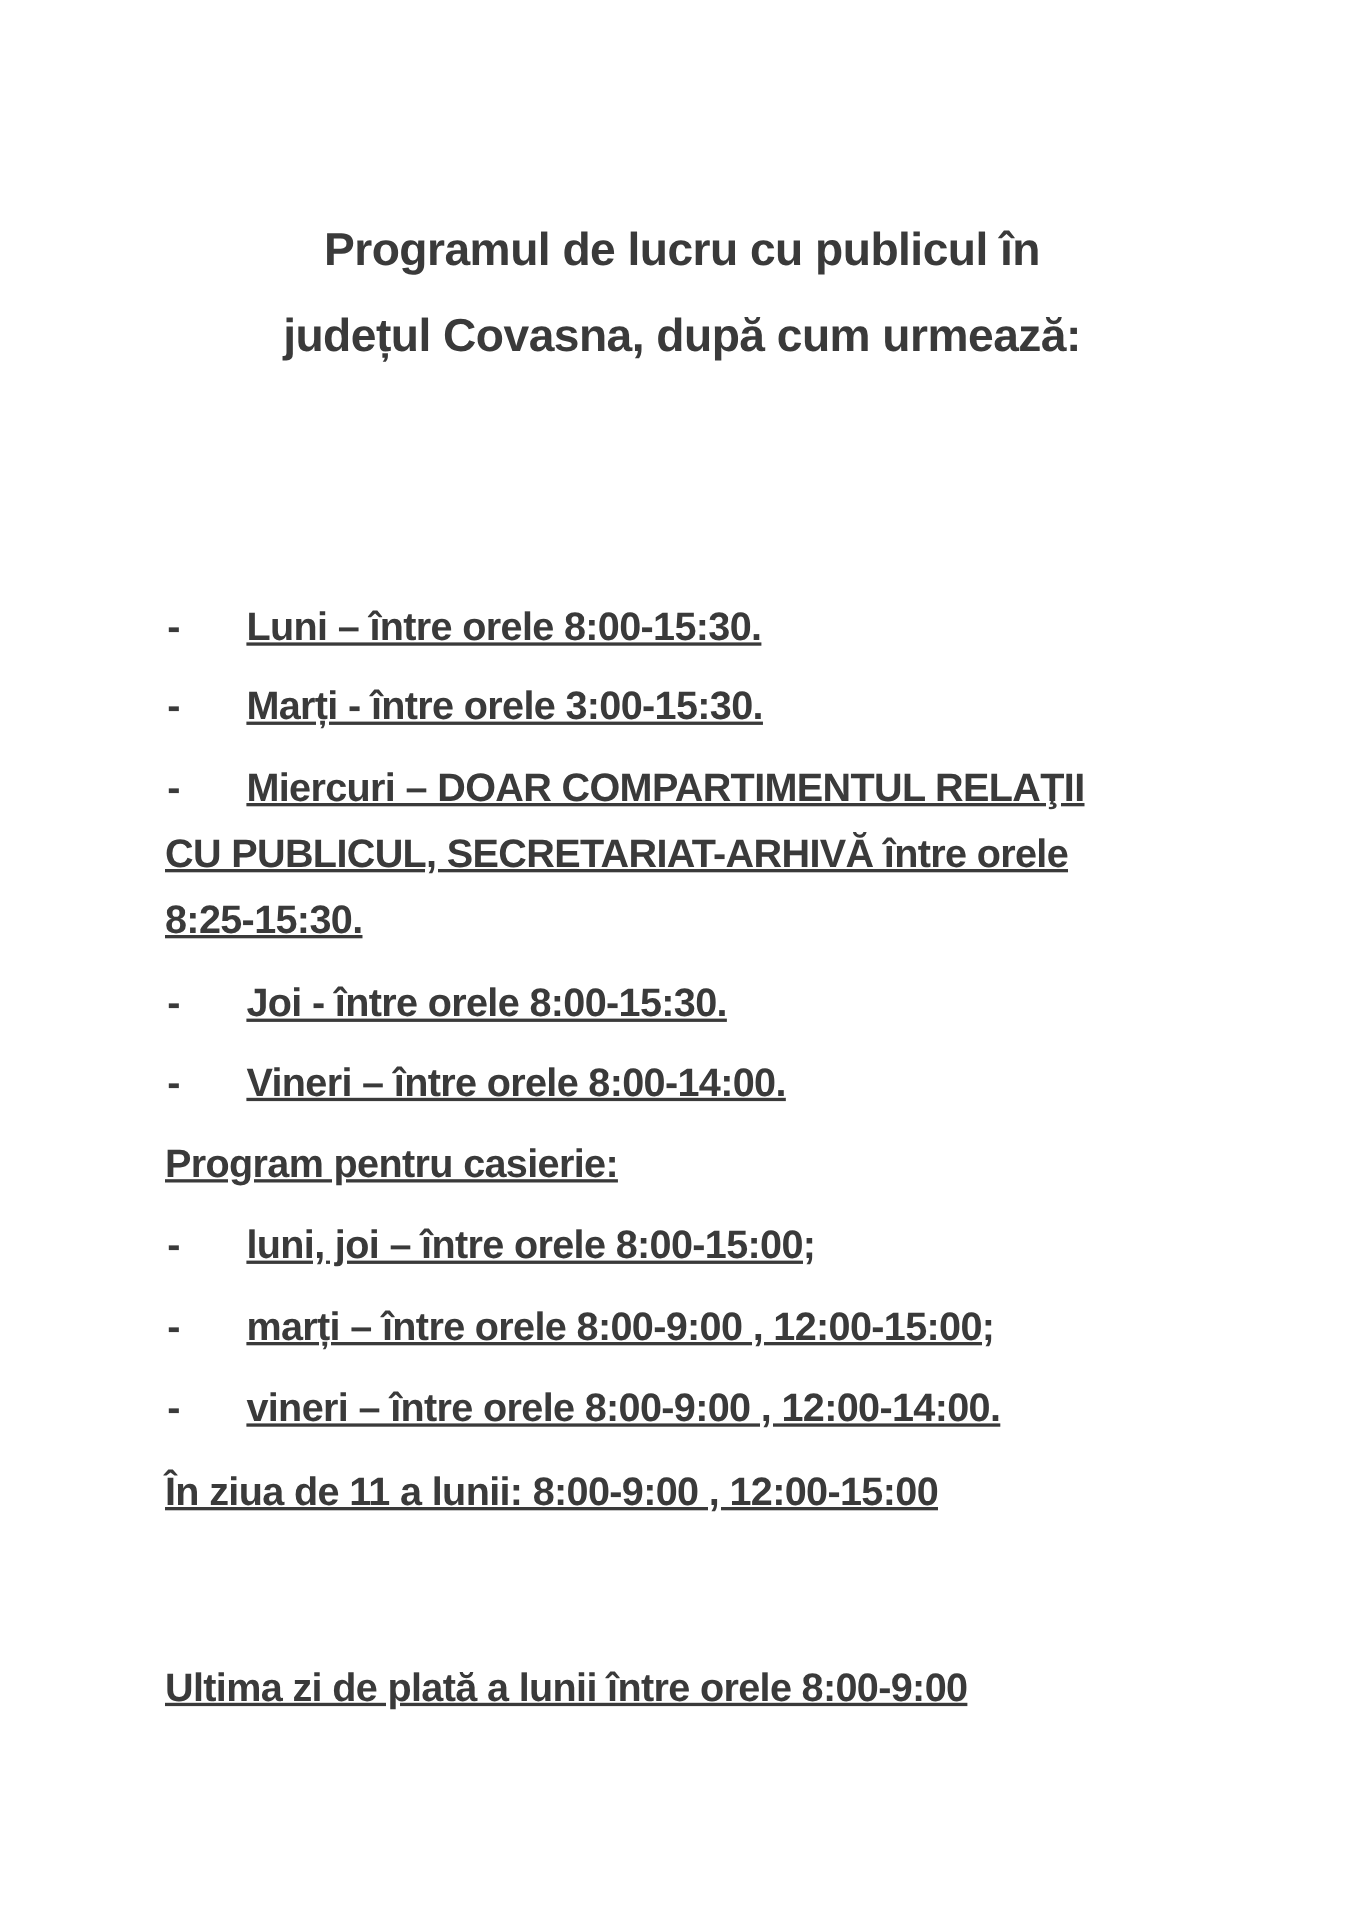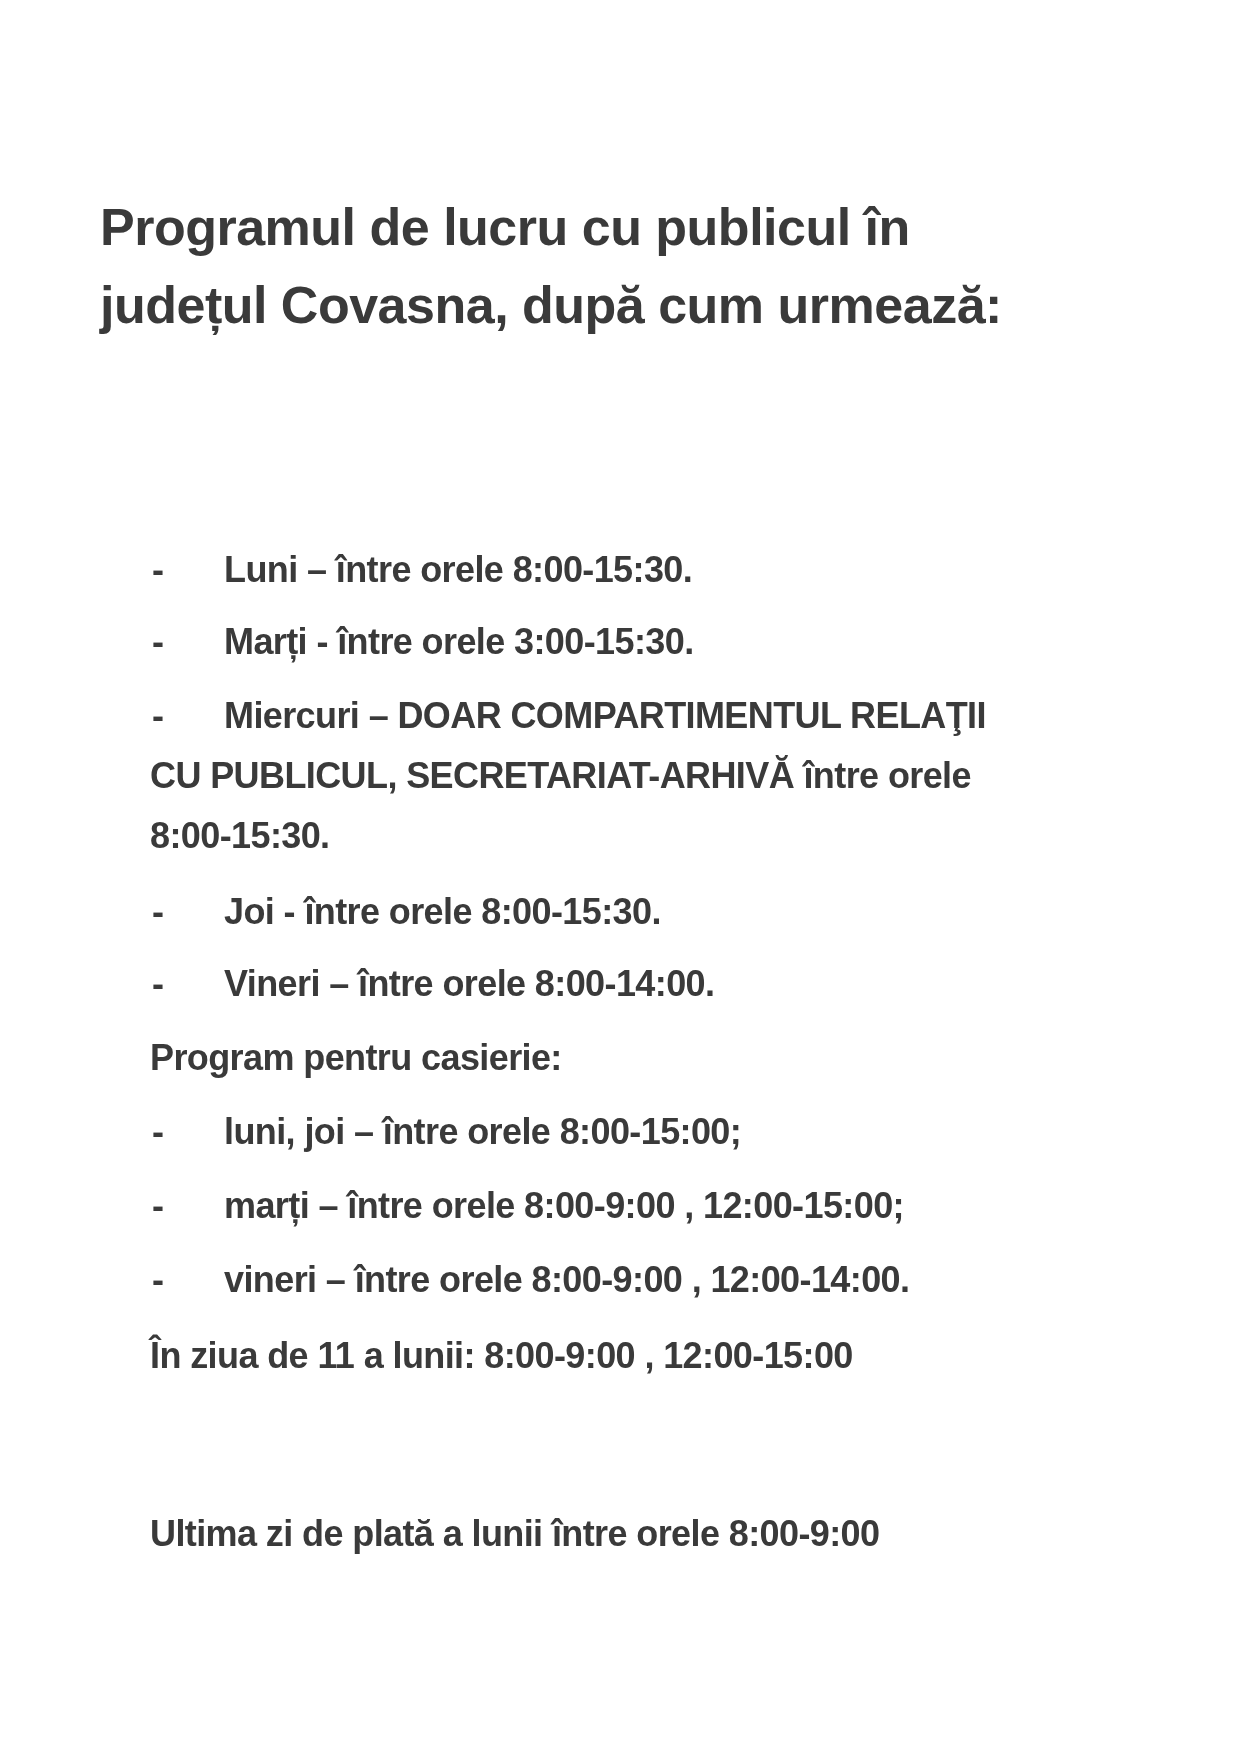--- a/index.html
+++ b/index.html
@@ -1,22 +1,22 @@
 <!DOCTYPE html>
 <html><head>
   <meta charset="utf-8">
   <style>
     html, body { margin: 0; padding: 0; background: #ffffff; }
     body { width: 1240px; height: 1755px; position: relative; overflow: hidden; }
     .page { position: absolute; left: 0; top: 0; width: 1240px; height: 1755px; background: #fff; }
     .txt { font-family: "Liberation Sans", "DejaVu Sans", sans-serif; font-weight: bold; color: #3a3a3a; }
-    .title { position: absolute; left: 100px; width: 1040px; top: 188px; text-align: left;
-             font-size: 52px; line-height: 78px; letter-spacing: -0.5px; }
+    .title { position: absolute; left: 100px; width: 1040px; top: 188px; text-align: center;
+             font-size: 42px; line-height: 78px; letter-spacing: -0.5px; }
     .title div { white-space: nowrap; }
-    .line { position: absolute; left: 150px; font-size: 36px; line-height: 44px; white-space: nowrap; letter-spacing: -0.6px; }
+    .line { position: absolute; left: 150px; font-size: 36px; line-height: 44px; white-space: nowrap; letter-spacing: -0.6px; text-decoration: underline; }
     .dash { position: absolute; left: 152px; font-size: 36px; line-height: 44px; }
     .ind { left: 224px; }
   </style>
 </head>
 <body>
 
 <div class="page">
 
   <div class="title txt">
     <div>Programul de lucru cu publicul în</div>
@@ -25,21 +25,21 @@
 
   <span class="dash txt" style="top:548px">-</span>
   <span class="line txt ind" style="top:548px">Luni – între orele 8:00-15:30.</span>
 
   <span class="dash txt" style="top:620px">-</span>
   <span class="line txt ind" style="top:620px">Marți - între orele 3:00-15:30.</span>
 
   <span class="dash txt" style="top:694px">-</span>
   <span class="line txt ind" style="top:694px">Miercuri – DOAR COMPARTIMENTUL RELAŢII</span>
   <span class="line txt" style="top:754px">CU PUBLICUL, SECRETARIAT-ARHIVĂ între orele</span>
-  <span class="line txt" style="top:814px">8:00-15:30.</span>
+  <span class="line txt" style="top:814px">8:25-15:30.</span>
 
   <span class="dash txt" style="top:890px">-</span>
   <span class="line txt ind" style="top:890px">Joi - între orele 8:00-15:30.</span>
 
   <span class="dash txt" style="top:962px">-</span>
   <span class="line txt ind" style="top:962px">Vineri – între orele 8:00-14:00.</span>
 
   <span class="line txt" style="top:1036px">Program pentru casierie:</span>
 
   <span class="dash txt" style="top:1110px">-</span>

